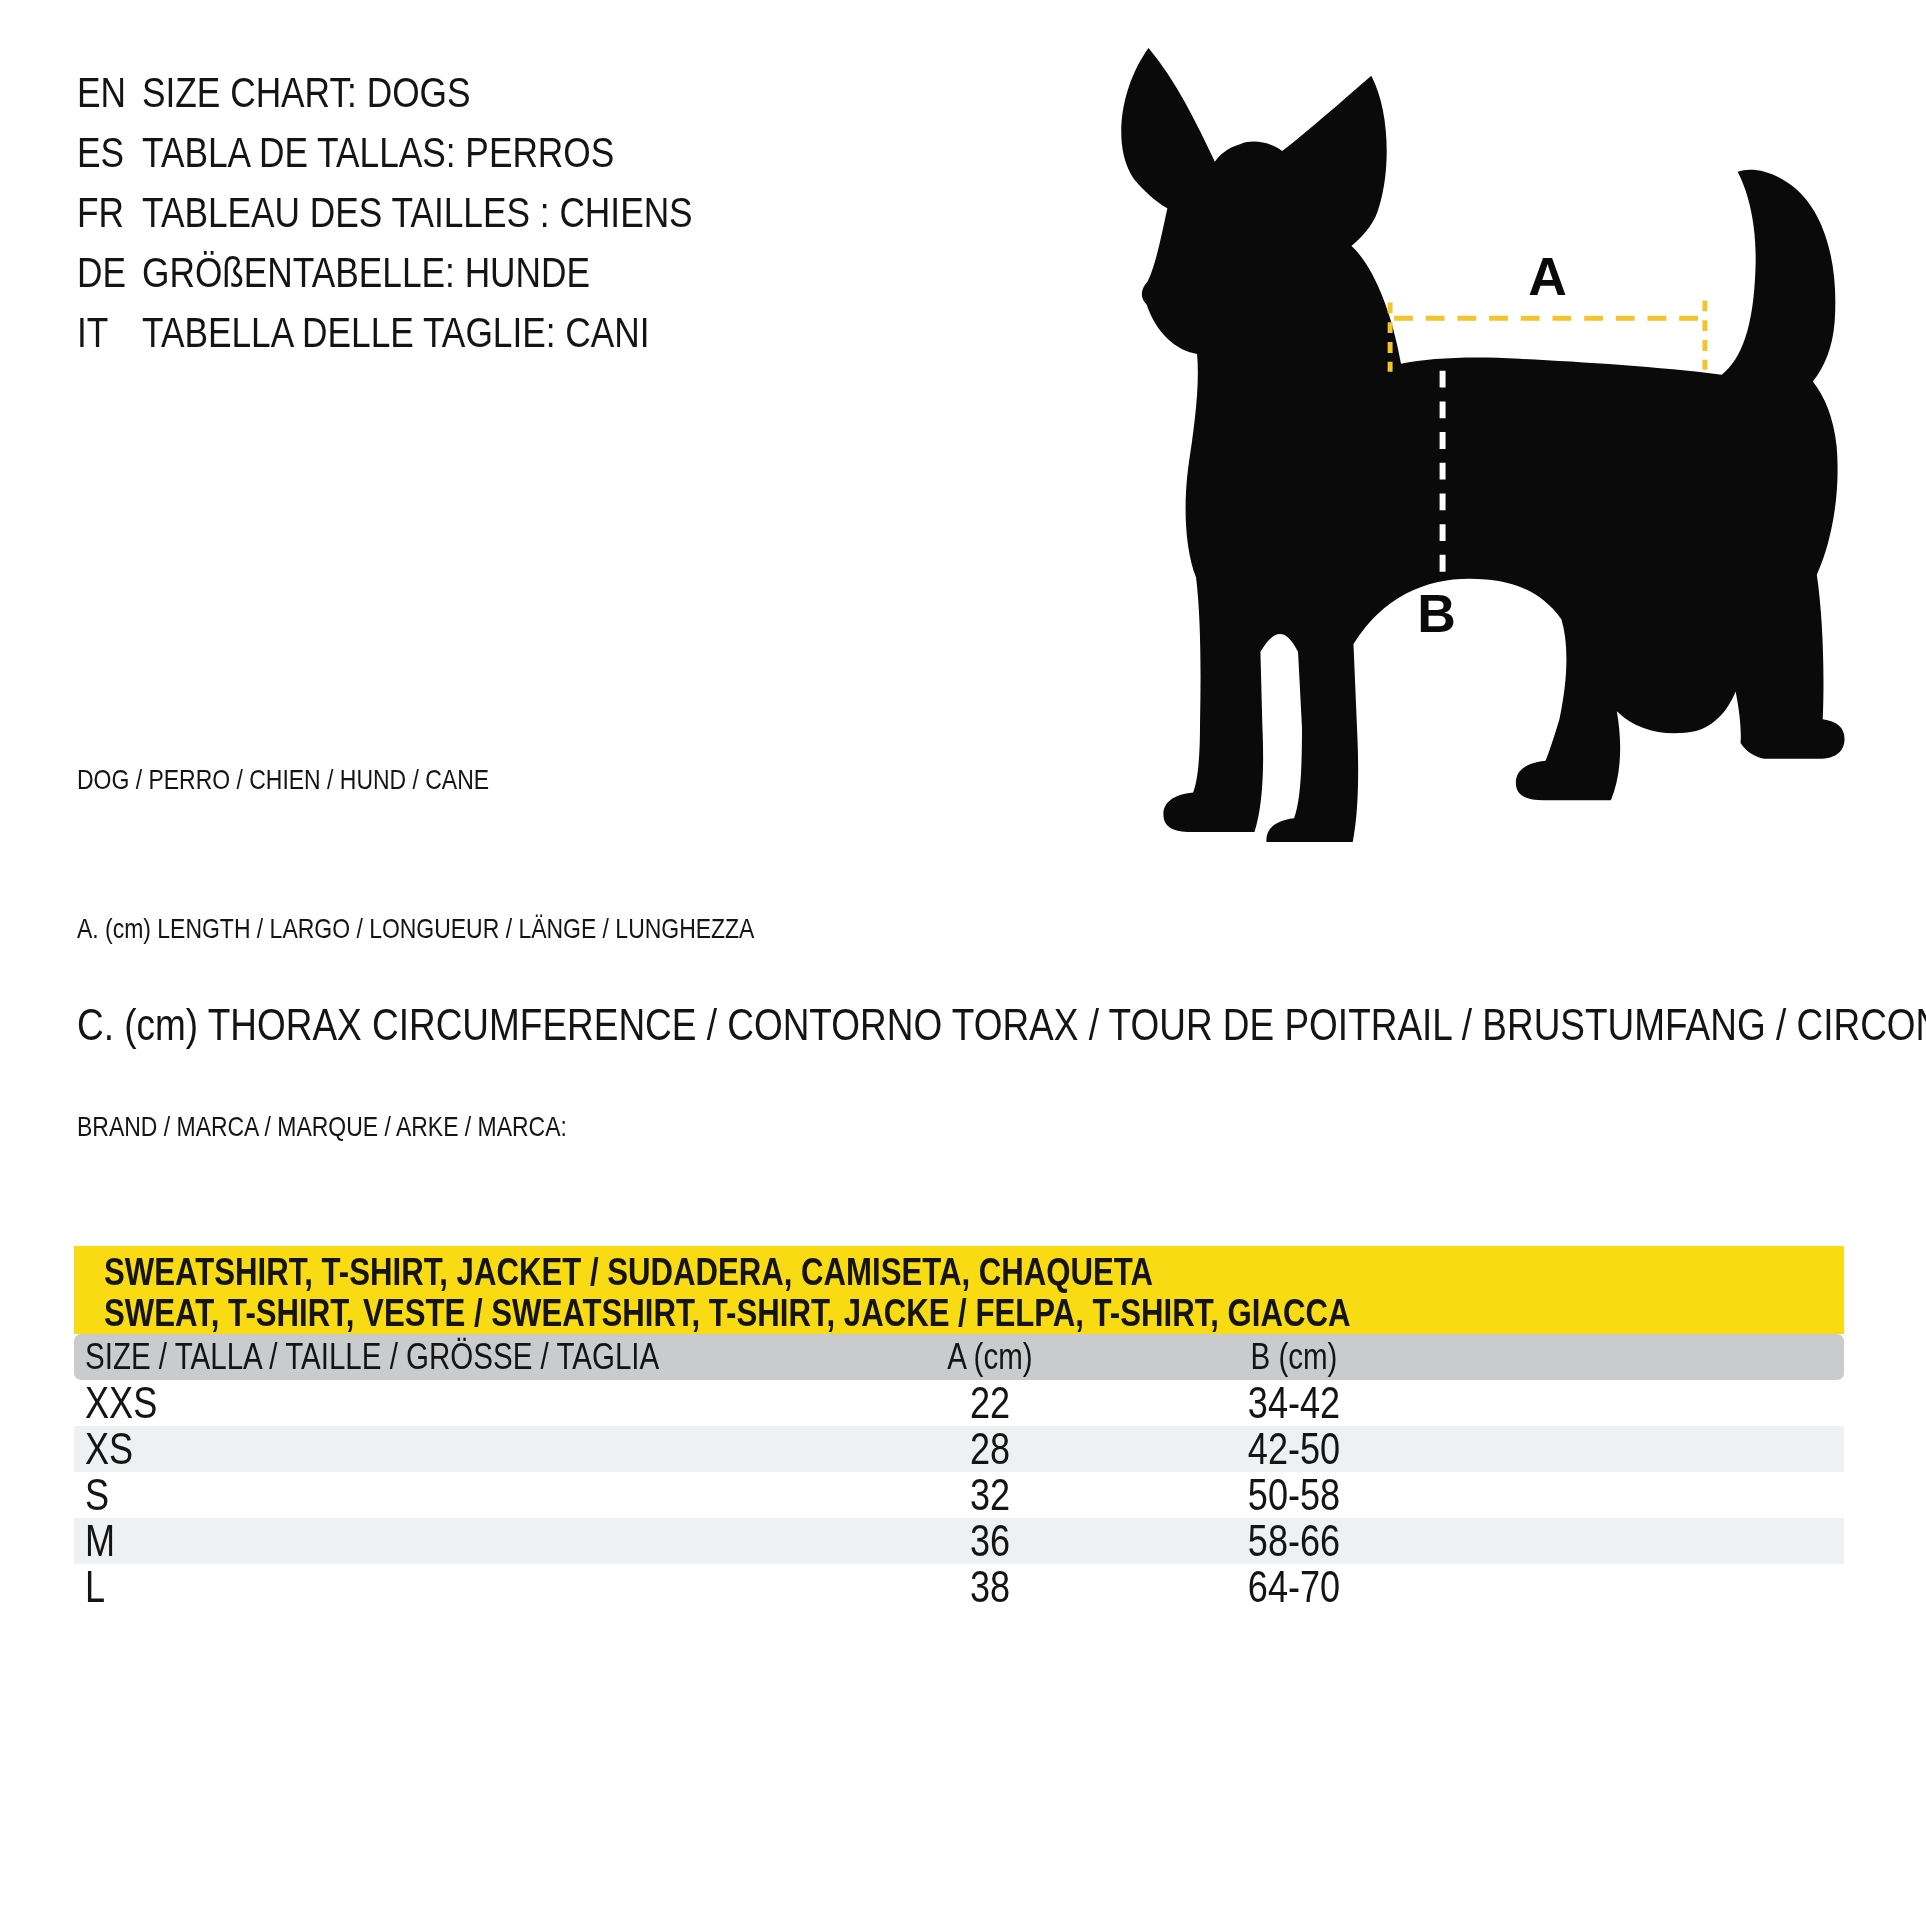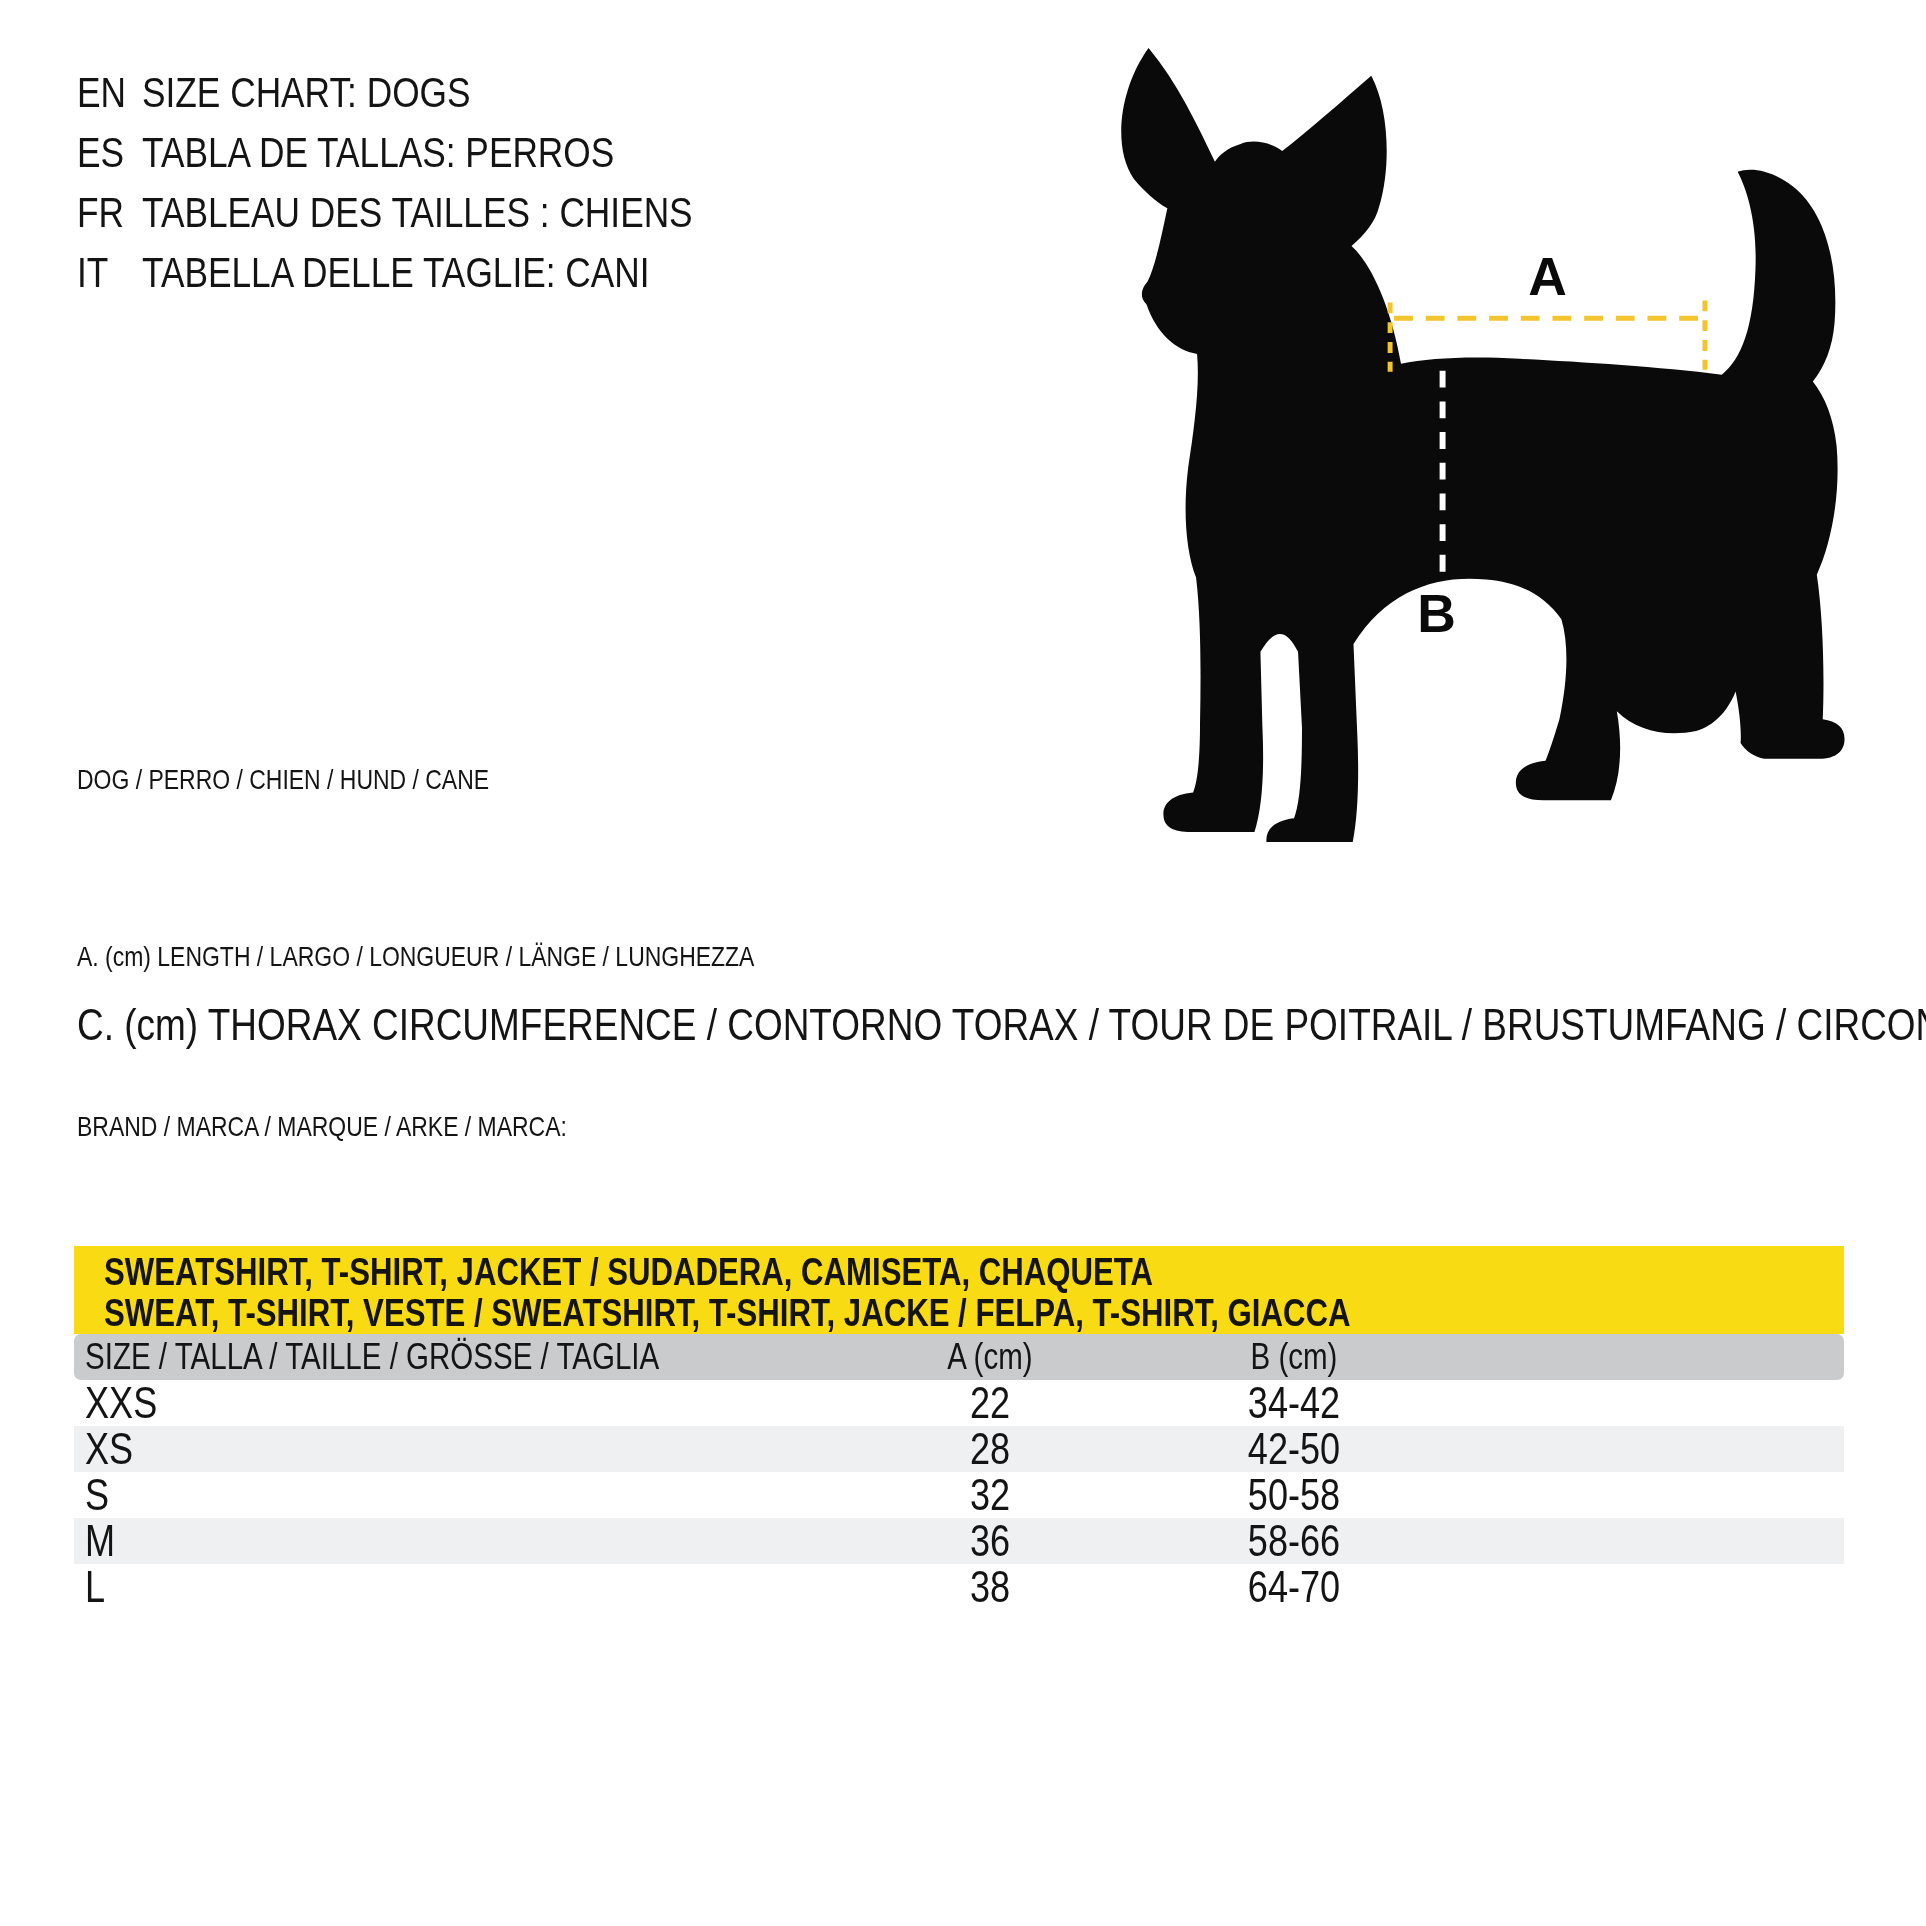--- a/index.html
+++ b/index.html
@@ -9,21 +9,21 @@
   }
   .cond{display:inline-block;transform:scaleX(.82);transform-origin:0 50%;white-space:nowrap;}
 
   
   .lang-block{position:absolute;left:77px;top:62px;}
   .lang-row{display:grid;grid-template-columns:65px auto;height:60px;align-items:center;font-size:43px;}
 
   
   .bigline{position:absolute;left:77px;font-size:28px;}
   .caption{top:764px;}
-  .a-line{top:941px;}
+  .a-line{top:913px;}
   .c-line{top:1000px;font-size:44px;}
   .c-line .cond{transform:scaleX(.84);}
   .brand{top:1111px;}
 
   
   .dog-wrap{position:absolute;left:1104px;top:40px;width:792px;height:802px;}
 
   
   .size-table{position:absolute;left:74px;top:1246px;width:1770px;}
   .banner{height:88px;padding:6px 0 0 30px;box-sizing:border-box;}
@@ -43,20 +43,24 @@
     <span><span class="cond">EN</span></span>
     <span><span class="cond">SIZE CHART: DOGS</span></span>
   </div>
   <div class="lang-row">
     <span><span class="cond">ES</span></span>
     <span><span class="cond">TABLA DE TALLAS: PERROS</span></span>
   </div>
   <div class="lang-row">
     <span><span class="cond">FR</span></span>
     <span><span class="cond">TABLEAU DES TAILLES : CHIENS</span></span>
+  </div>
+  <div class="lang-row">
+    <span><span class="cond">DE</span></span>
+    <span><span class="cond">GRÖßENTABELLE: HUNDE</span></span>
   </div>
   <div class="lang-row">
     <span><span class="cond">IT</span></span>
     <span><span class="cond">TABELLA DELLE TAGLIE: CANI</span></span>
   </div>
 </div>
 
 <div class="dog-wrap">
   <svg width="792" height="802" viewBox="0 0 800 810" xmlns="http://www.w3.org/2000/svg">
     <path fill="#0a0a0a" d="

